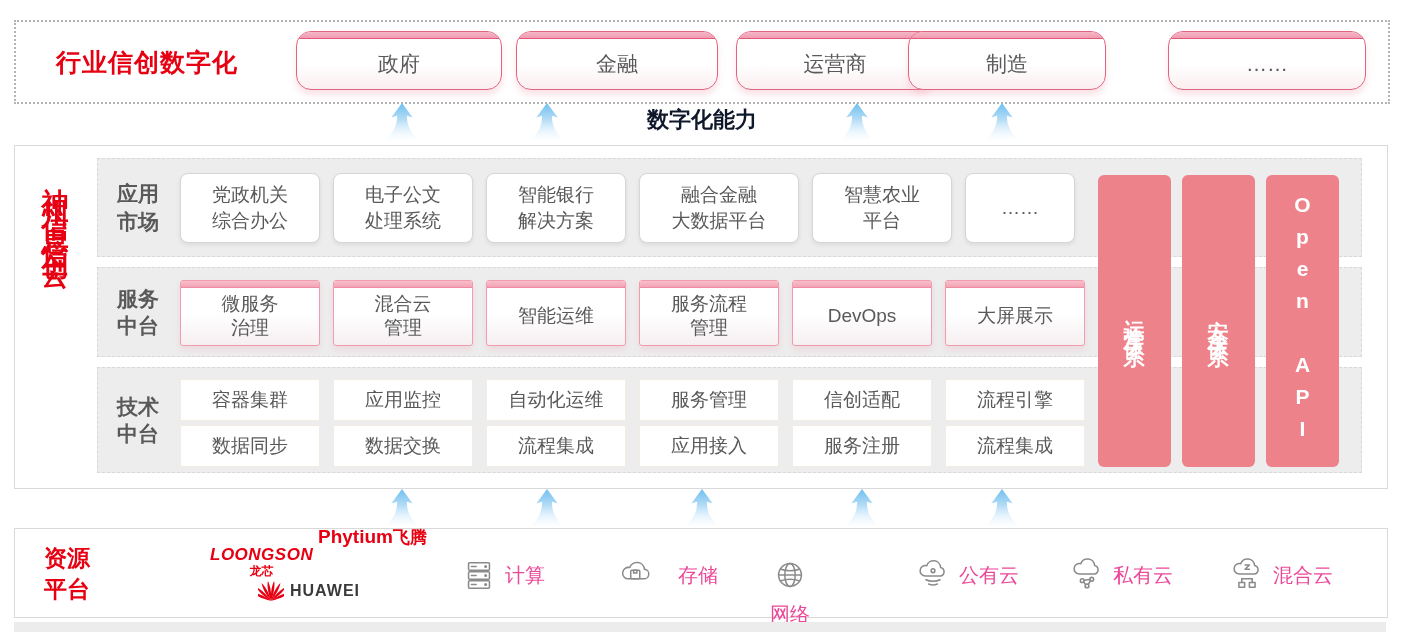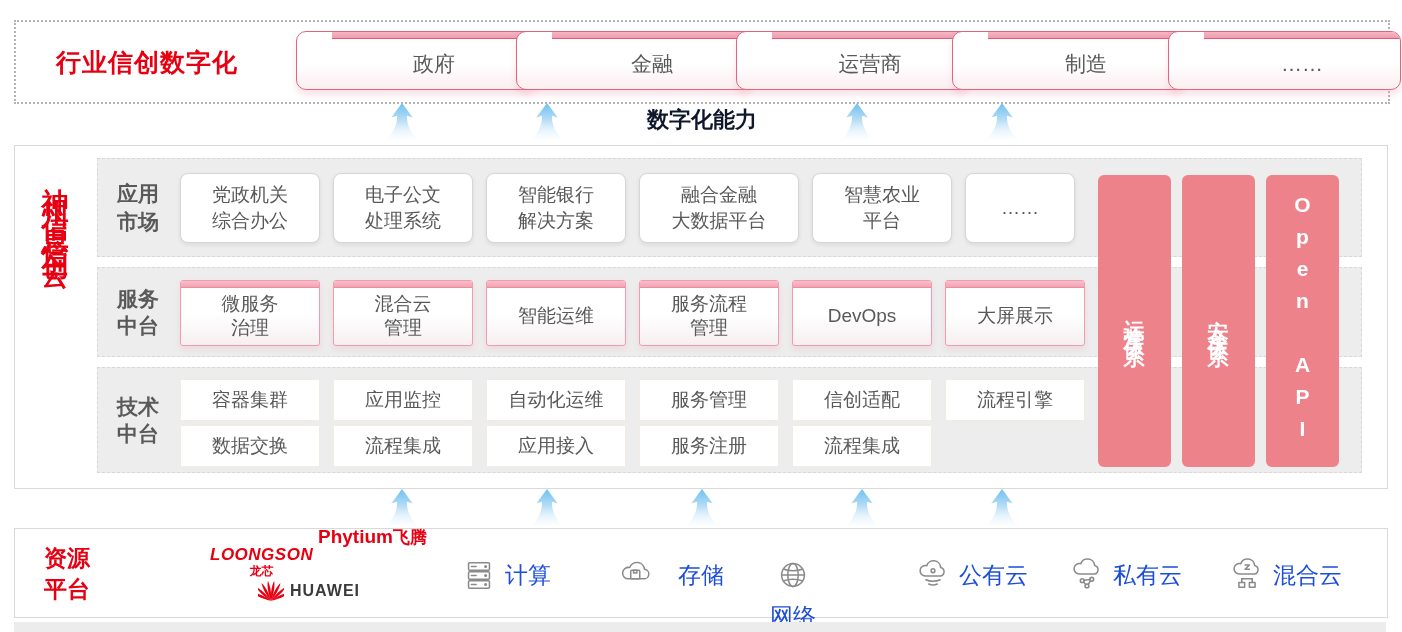--- a/index.html
+++ b/index.html
@@ -4,22 +4,22 @@
 <style>
   html,body{margin:0;padding:0;background:#fff;}
   #canvas{position:relative;width:1402px;height:632px;background:#fff;overflow:hidden;
           font-family:"Liberation Sans","DejaVu Sans",sans-serif;color:#595959;}
   .abs{position:absolute;}
   .pre{white-space:pre-line;}
 
   
   .top-banner{left:14px;top:20px;width:1372px;height:80px;border:2px dotted #b3b3b3;background:#fff;}
   .banner-title{left:56px;top:46px;font-size:25px;font-weight:bold;color:#e60012;letter-spacing:1px;}
-  .ind-box{top:31px;height:57px;border:1px solid #e0647e;border-radius:10px;overflow:hidden;
-           background:linear-gradient(#ffffff 55%,#fbeef1);box-shadow:0 5px 7px rgba(238,150,170,.28);padding-left:35px;}
+  .ind-box{top:31px;height:57px;border:1px solid #e0647e;border-radius:15px;overflow:hidden;
+           background:linear-gradient(#ffffff 55%,#fbeef1);box-shadow:0 5px 7px rgba(238,150,170,.28);}
   .ind-top{height:6px;background:linear-gradient(#f6b7c5,#f09cb0);border-bottom:1px solid #e25a78;}
   .ind-body{height:49px;display:flex;align-items:center;justify-content:center;font-size:21px;color:#595959;}
 
   
   .cap-label{left:612px;top:105px;width:180px;text-align:center;font-size:22px;font-weight:bold;color:#0f172a;}
   .arrow{width:40px;height:37px;display:block;}
 
   
   .main-box{left:14px;top:145px;width:1372px;height:342px;border:1px solid #d9d9d9;background:#fff;}
   .side-title{left:41px;top:166px;writing-mode:vertical-rl;text-orientation:upright;
@@ -57,21 +57,21 @@
   .res-label{left:44px;top:543px;font-size:23px;font-weight:bold;color:#e60012;line-height:1.35;}
   .loongson{left:210px;top:545px;text-align:center;color:#e60012;}
   .loongson-en{font-size:17px;font-weight:bold;font-style:italic;letter-spacing:.5px;}
   .loongson-cn{font-size:12px;font-weight:bold;margin-top:-2px;}
   .phytium{left:318px;top:526px;display:flex;align-items:baseline;color:#e60012;}
   .phytium-en{font-size:19px;font-weight:bold;}
   .phytium-cn{font-size:17px;font-weight:bold;}
   .huawei{left:258px;top:580px;display:flex;align-items:center;gap:6px;}
   .huawei-text{font-size:16px;font-weight:bold;color:#3a3a3a;letter-spacing:1px;}
   .res-item{top:556px;display:flex;align-items:center;gap:7px;}
-  .res-item .label{font-size:23px;color:#1d4ed8;}
+  .res-item .label{font-size:20px;color:#ec4899;}
   .res-icon{width:38px;height:38px;stroke:#8a8a8a;fill:none;stroke-width:1.6;stroke-linecap:round;stroke-linejoin:round;}
   .bottom-strip{left:14px;top:622px;width:1372px;height:10px;background:#ececec;}
 </style>
 </head>
 <body>
 
 <div id="canvas">
 
   <svg width="0" height="0" style="position:absolute">
     <defs>
@@ -91,21 +91,21 @@
     <div class="ind-body">政府</div>
   </div>
   <div class="abs ind-box" style="left:516px;width:200px;">
     <div class="ind-top"></div>
     <div class="ind-body">金融</div>
   </div>
   <div class="abs ind-box" style="left:736px;width:196px;">
     <div class="ind-top"></div>
     <div class="ind-body">运营商</div>
   </div>
-  <div class="abs ind-box" style="left:952px;width:196px;">
+  <div class="abs ind-box" style="left:908px;width:196px;">
     <div class="ind-top"></div>
     <div class="ind-body">制造</div>
   </div>
   <div class="abs ind-box" style="left:1168px;width:196px;">
     <div class="ind-top"></div>
     <div class="ind-body">……</div>
   </div>
 
   <svg class="abs arrow" style="left:382px;top:103px;" viewBox="0 0 40 38">
       <path d="M20 0 L31 15 L25 13.2 C25 24 29.5 31.5 37 38 L3 38 C10.5 31.5 15 24 15 13.2 L9 15 Z" fill="url(#ag)"></path>
@@ -181,20 +181,21 @@
 
   <div class="abs items-row tech1">
     <div class="tech-box">容器集群</div>
     <div class="tech-box">应用监控</div>
     <div class="tech-box">自动化运维</div>
     <div class="tech-box">服务管理</div>
     <div class="tech-box">信创适配</div>
     <div class="tech-box">流程引擎</div>
   </div>
   <div class="abs items-row tech2">
+    <div class="tech-box">数据同步</div>
     <div class="tech-box">数据交换</div>
     <div class="tech-box">流程集成</div>
     <div class="tech-box">应用接入</div>
     <div class="tech-box">服务注册</div>
     <div class="tech-box">流程集成</div>
   </div>
 
   <div class="abs pillar p1">
     <div class="pillar-text">运营体系</div>
   </div>

